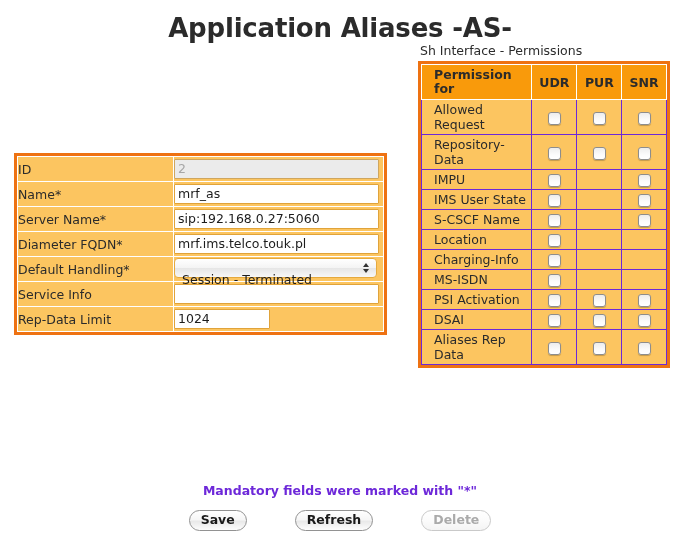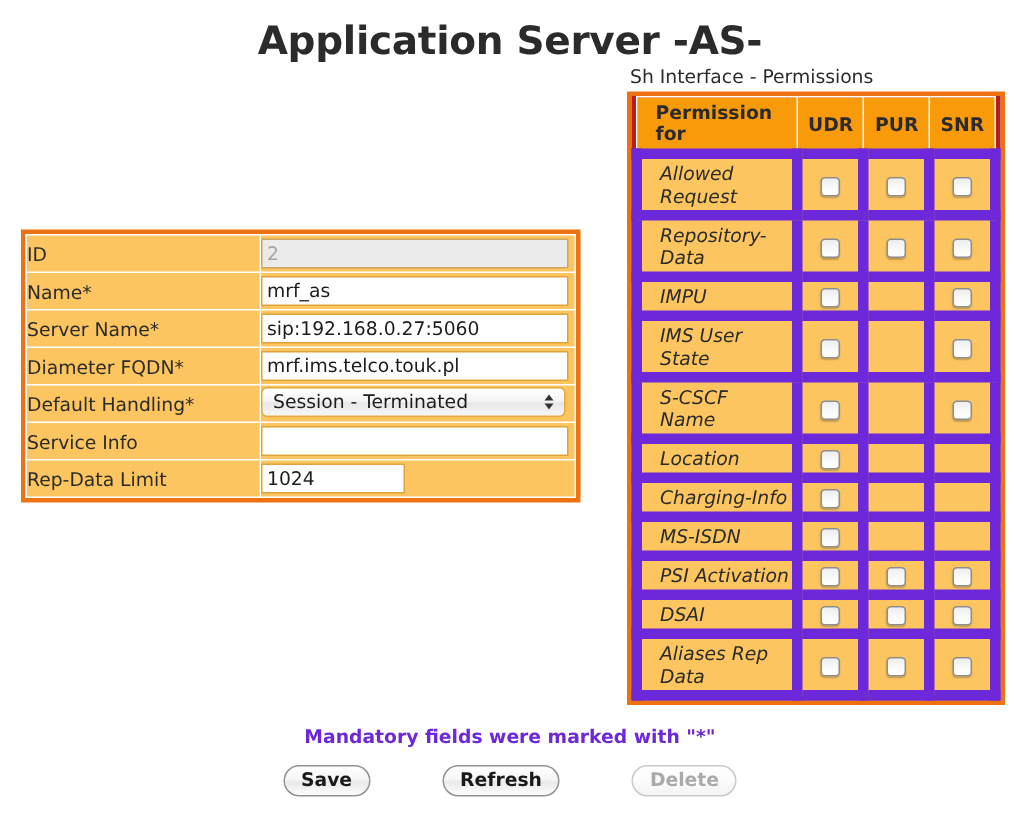--- a/index.html
+++ b/index.html
@@ -100,21 +100,21 @@
     height: 20px;
     border: 1px solid #e5a93d;
     border-radius: 4px;
     background: linear-gradient(to bottom, #ffffff 0%, #f4f4f4 48%, #e6e6e6 52%, #f7f7f7 100%);
     box-sizing: border-box;
     box-shadow: 0 1px 0 rgba(255,255,255,0.6) inset;
   }
   .select-wrap .sel-text {
     position: absolute;
     left: 7px;
-    top: 0;
+    top: 12px;
     line-height: 18px;
     font-size: 12.5px;
     color: #1c1c1c;
     white-space: nowrap;
   }
   .select-wrap .sel-arrows {
     position: absolute;
     right: 3px;
     top: 1px;
     width: 14px;
@@ -150,45 +150,44 @@
   }
   .perm-box {
     border: 3px solid #ee7212;
     background: #fcc560;
     box-sizing: border-box;
     width: 252px;
   }
   table.perm-table {
     border-collapse: collapse;
     width: 100%;
-    background: #b91c1c;
+    background: #8b5cf6;
   }
   table.perm-table th {
     background: #f99a0b;
     border: 1px solid #ffffff;
     color: #2b2b2b;
     font-size: 12.5px;
     font-weight: bold;
     text-align: center;
     padding: 3px 2px;
     vertical-align: middle;
   }
   table.perm-table th.perm-for {
     text-align: left;
     padding-left: 12px;
     width: 104px;
     line-height: 14px;
   }
   table.perm-table td {
-    border: 7px solid #6d28d9;
+    border: 1px solid #6d28d9;
     font-size: 12.5px;
     color: #2b2b2b;
     background: #fcc560;
     vertical-align: middle;
-    font-style: italic;
   }
   table.perm-table td.perm-name {
     padding: 2px 2px 2px 12px;
     line-height: 15px;
     width: 104px;
   }
   table.perm-table td.cb {
     text-align: center;
     width: 49px;
     padding: 2px 0;
@@ -235,21 +234,21 @@
   button.aqua.disabled {
     color: #aaaaaa;
     border-color: #c9c9c9;
     background: linear-gradient(to bottom, #ffffff 0%, #fbfbfb 50%, #f4f4f4 100%);
     cursor: default;
   }
 </style>
 </head>
 <body>
 
-<h1 class="page-title">Application Server -AS-</h1>
+<h1 class="page-title">Application Aliases -AS-</h1>
 
 <div class="content">
 
   <div class="form-panel">
     <table class="form-table">
       <tbody id="form-body">
           <tr>
             <td class="lbl">ID</td>
             <td class="fld"><input type="text" class="txt disabled" disabled="" value="2" style=""></td>
           </tr>

